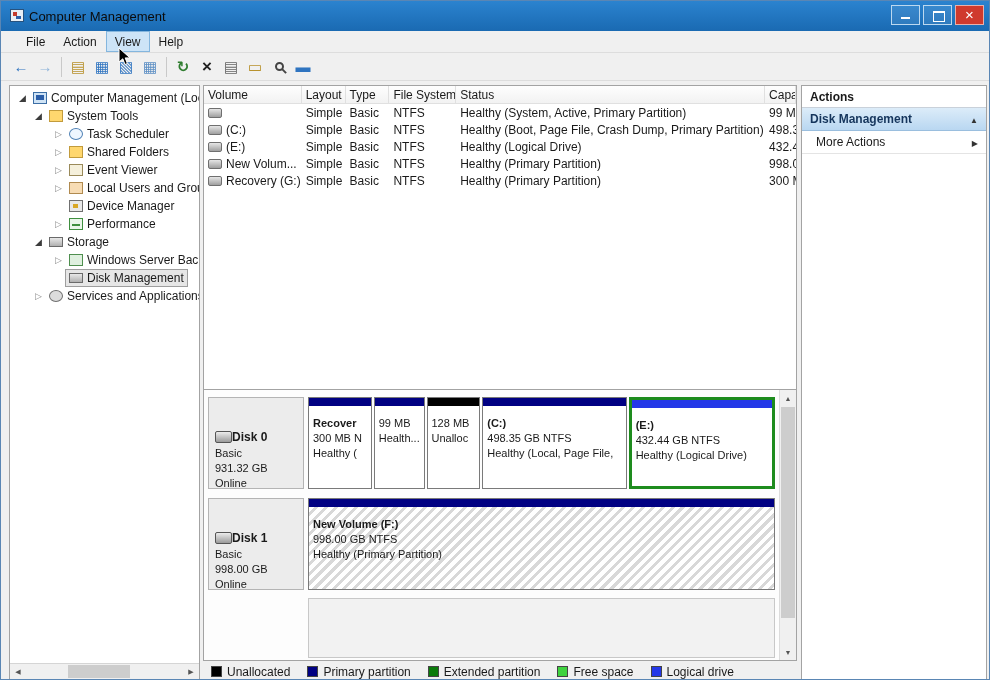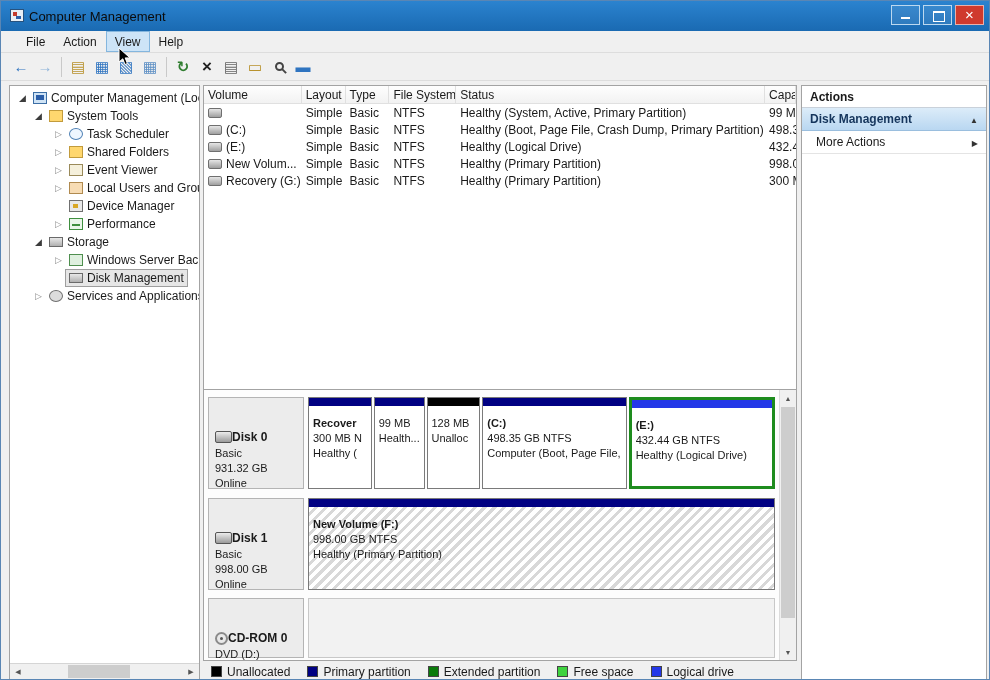--- a/index.html
+++ b/index.html
@@ -393,21 +393,21 @@
               <div class="pname"></div>
               <div class="pline">128 MB</div>
               <div class="pline">Unalloc</div>
             </div>
           </div>
           <div class="part" style="width:145px">
             <div class="pband band-primary"></div>
             <div class="pbody">
               <div class="pname">(C:)</div>
               <div class="pline">498.35 GB NTFS</div>
-              <div class="pline">Computer (Boot, Page File,</div>
+              <div class="pline">Healthy (Local, Page File,</div>
             </div>
           </div>
           <div class="part sel-ext" style="width:147px">
             <div class="pband band-logical"></div>
             <div class="pbody">
               <div class="pname">(E:)</div>
               <div class="pline">432.44 GB NTFS</div>
               <div class="pline">Healthy (Logical Drive)</div>
             </div>
           </div>
@@ -430,28 +430,20 @@
             <div class="pbody">
               <div class="pname">New Volume  (F:)</div>
               <div class="pline">998.00 GB NTFS</div>
               <div class="pline">Healthy (Primary Partition)</div>
             </div>
           </div>
         </div>
       </div>
 
       <div class="drow" id="drow2">
-        <div class="dlabel">
-          <div class="dl-name">
-              <span class="hw-cd"></span>
-              <span>CD-ROM 0</span>
-            </div>
-          <div class="dl-line">DVD (D:)</div>
-          <div class="dl-line dl-media">No Media</div>
-        </div>
         <div class="dparts">
           <div class="cd-tray"></div>
         </div>
       </div>
 
     </div>
     <div id="gvscroll">
       <span class="sbv-arrow up"></span>
       <span id="gvthumb"></span>
       <span class="sbv-arrow down"></span>

